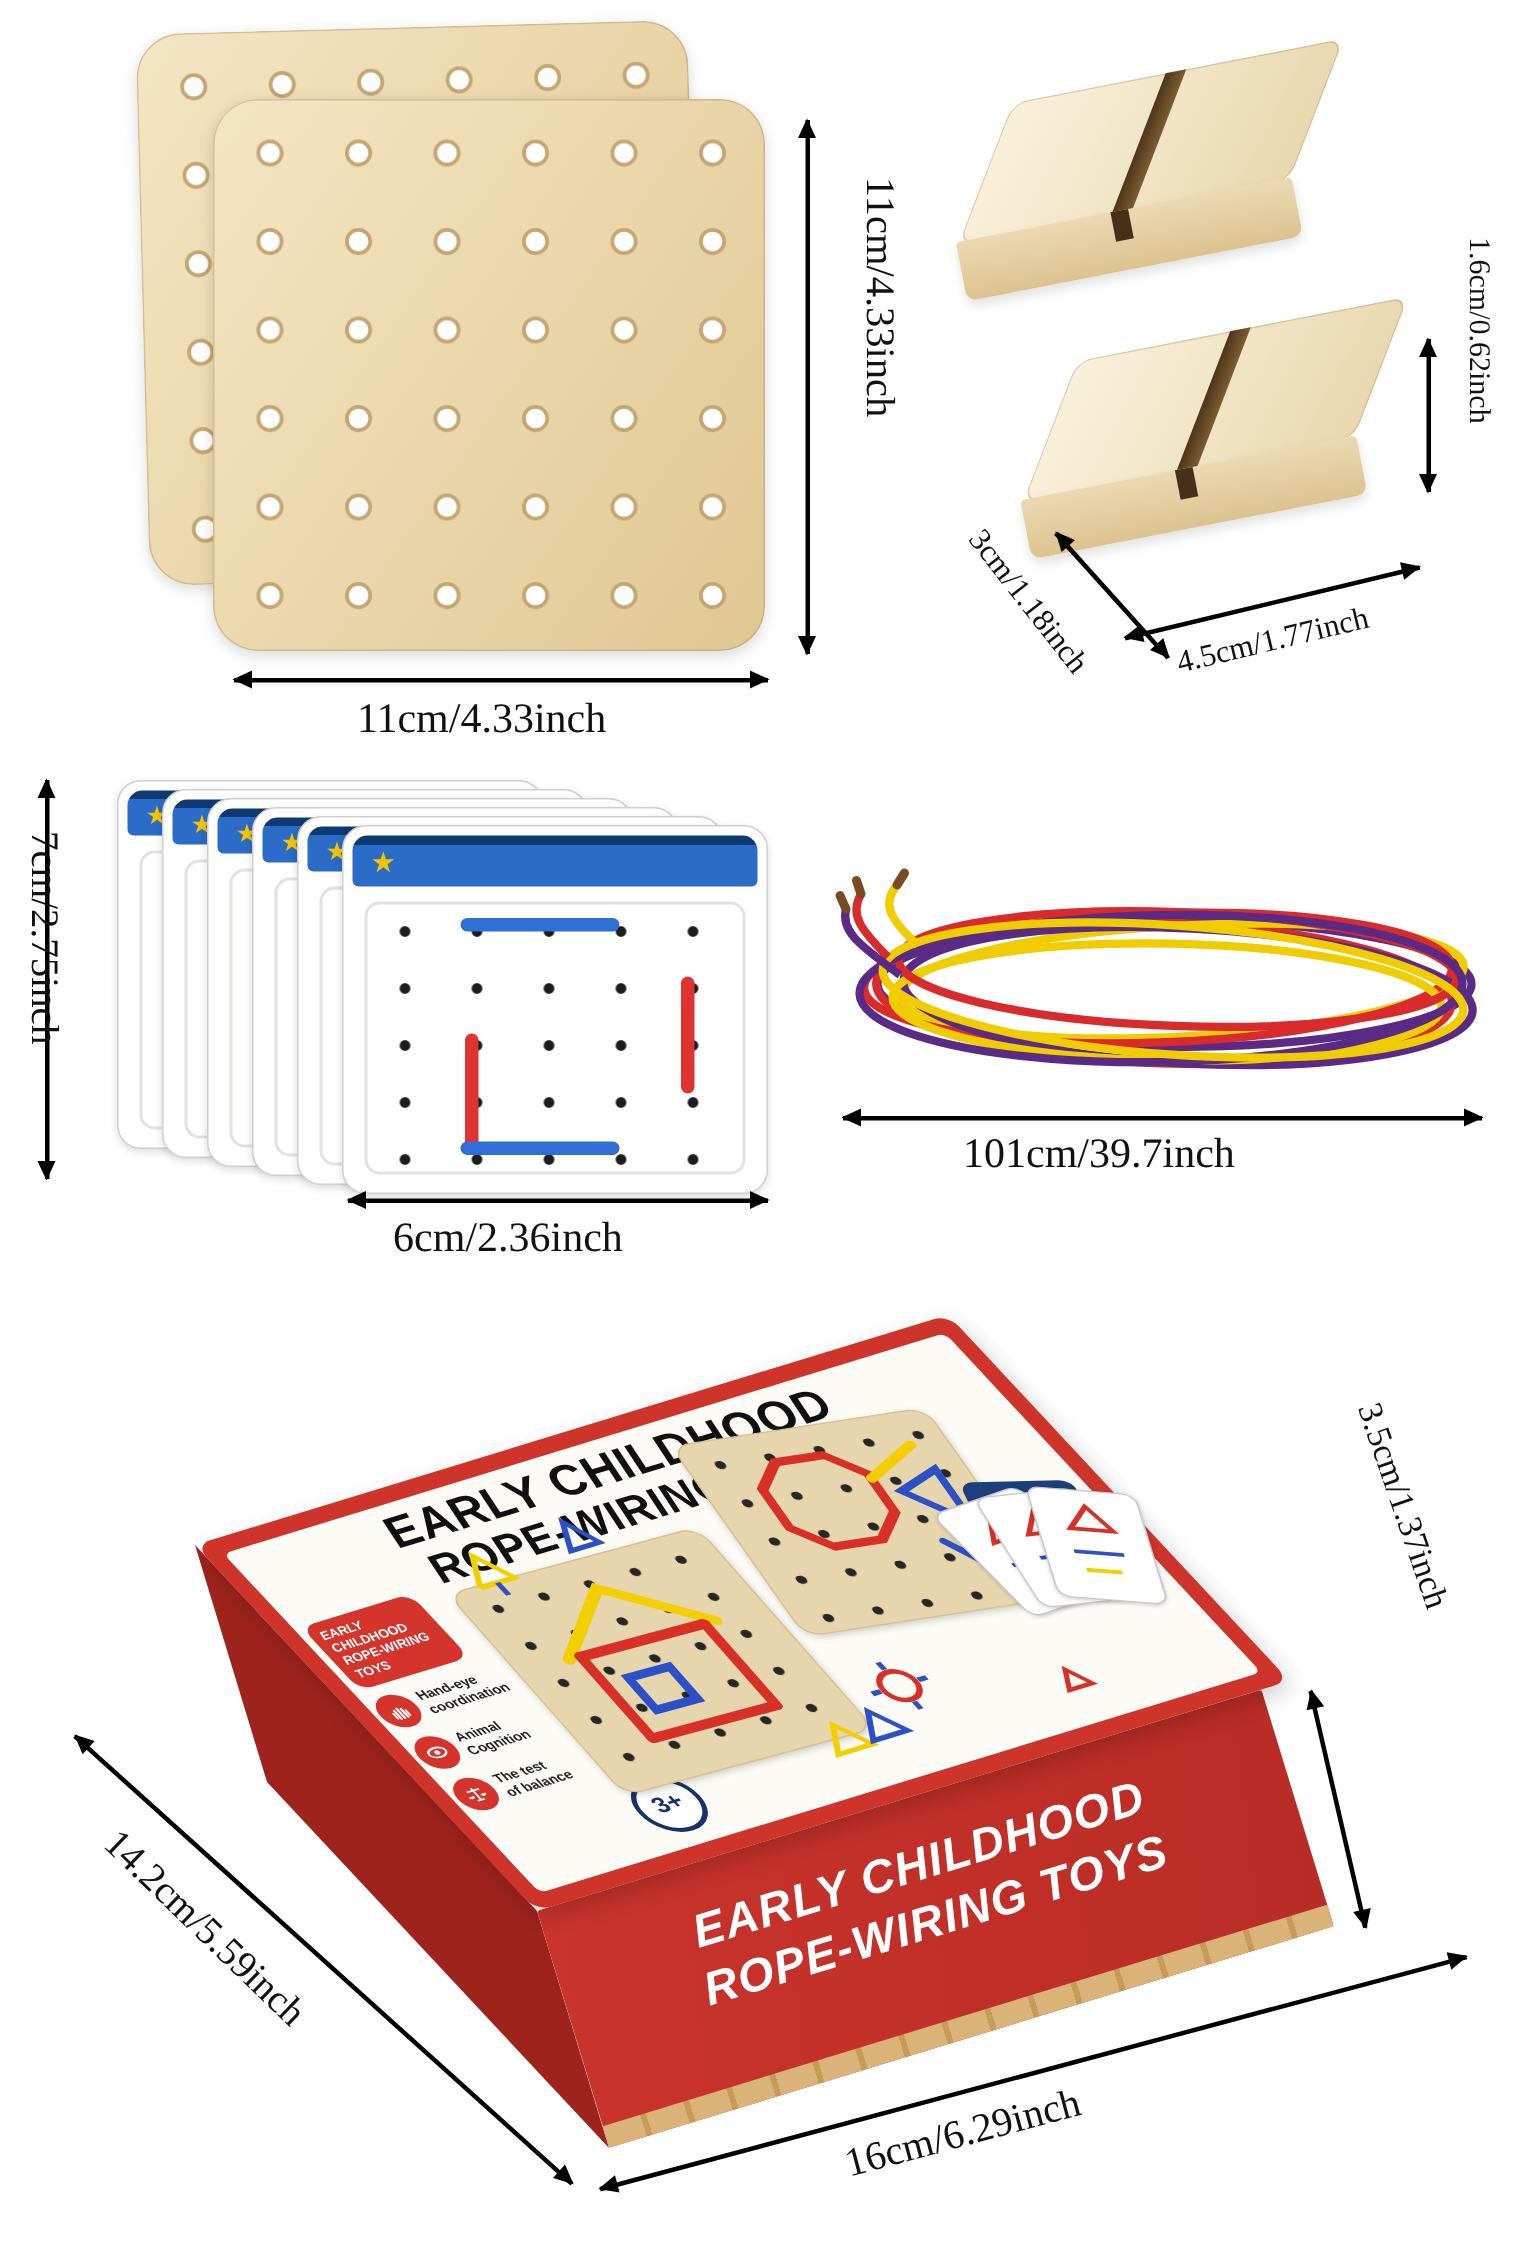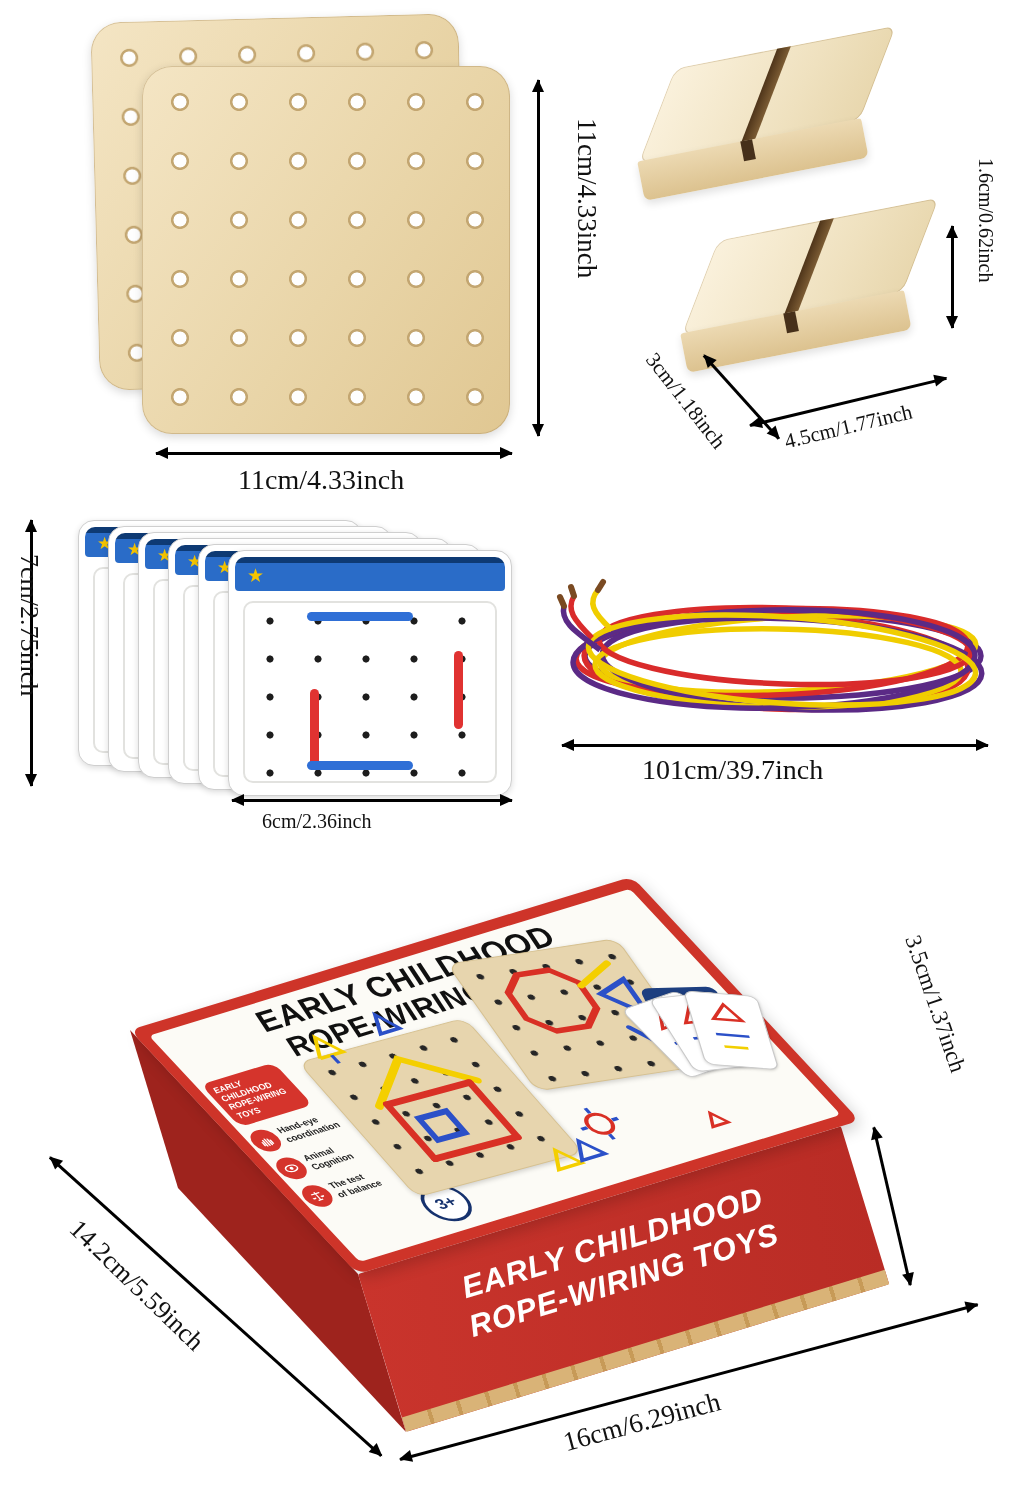--- a/index.html
+++ b/index.html
@@ -173,21 +173,21 @@
     <div class="seg blue" style="left:62px;top:9px;width:106px;height:9px;"></div>
     <div class="seg red" style="left:209px;top:48px;width:9px;height:78px;"></div>
     <div class="seg red" style="left:65px;top:86px;width:9px;height:78px;"></div>
     <div class="seg blue" style="left:62px;top:158px;width:106px;height:9px;"></div>
   </div>
 </div>
 
 <div class="arrow v" style="left:30px;top:520px;height:266px;"></div>
 <div class="dim rot" style="left:44px;top:554px;font-size:26px;transform:rotate(90deg);">7cm/2.75inch</div>
 <div class="arrow h" style="left:232px;top:799px;width:280px;"></div>
-<div class="dim" style="left:262px;top:810px;font-size:20px;">6cm/2.36inch</div>
+<div class="dim" style="left:262px;top:810px;font-size:28px;">6cm/2.36inch</div>
 
 <div class="rope-wrap">
   <svg width="450" height="160" viewBox="0 0 450 160">
     <g fill="none" stroke-width="5.5">
       <ellipse cx="235" cy="80" rx="198" ry="42" stroke="#5b2a86"></ellipse>
       <ellipse cx="228" cy="86" rx="192" ry="47" stroke="#d92b2b" transform="rotate(2 228 86)"></ellipse>
       <ellipse cx="240" cy="78" rx="188" ry="37" stroke="#f0cd00" transform="rotate(-3 240 78)"></ellipse>
       <ellipse cx="224" cy="76" rx="196" ry="43" stroke="#d92b2b" transform="rotate(-2 224 76)"></ellipse>
       <ellipse cx="244" cy="88" rx="190" ry="45" stroke="#5b2a86" transform="rotate(3 244 88)"></ellipse>
       <ellipse cx="230" cy="92" rx="183" ry="39" stroke="#f0cd00" transform="rotate(1 230 92)"></ellipse>

